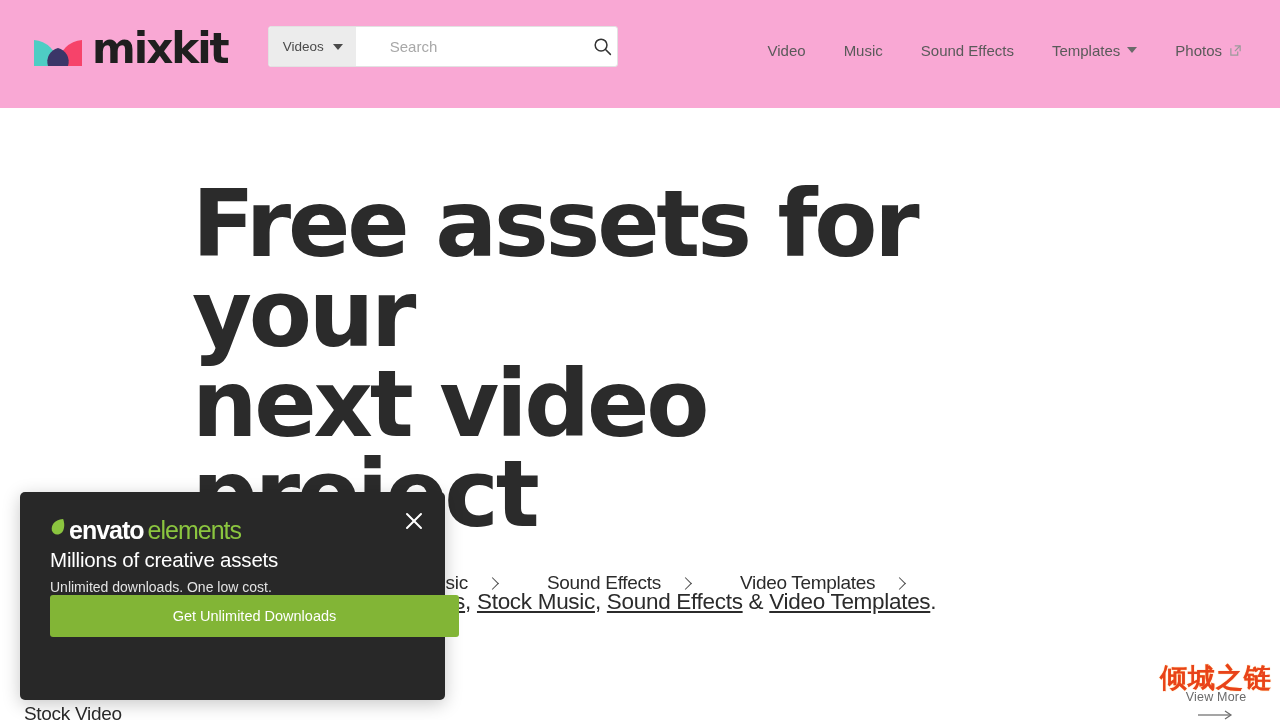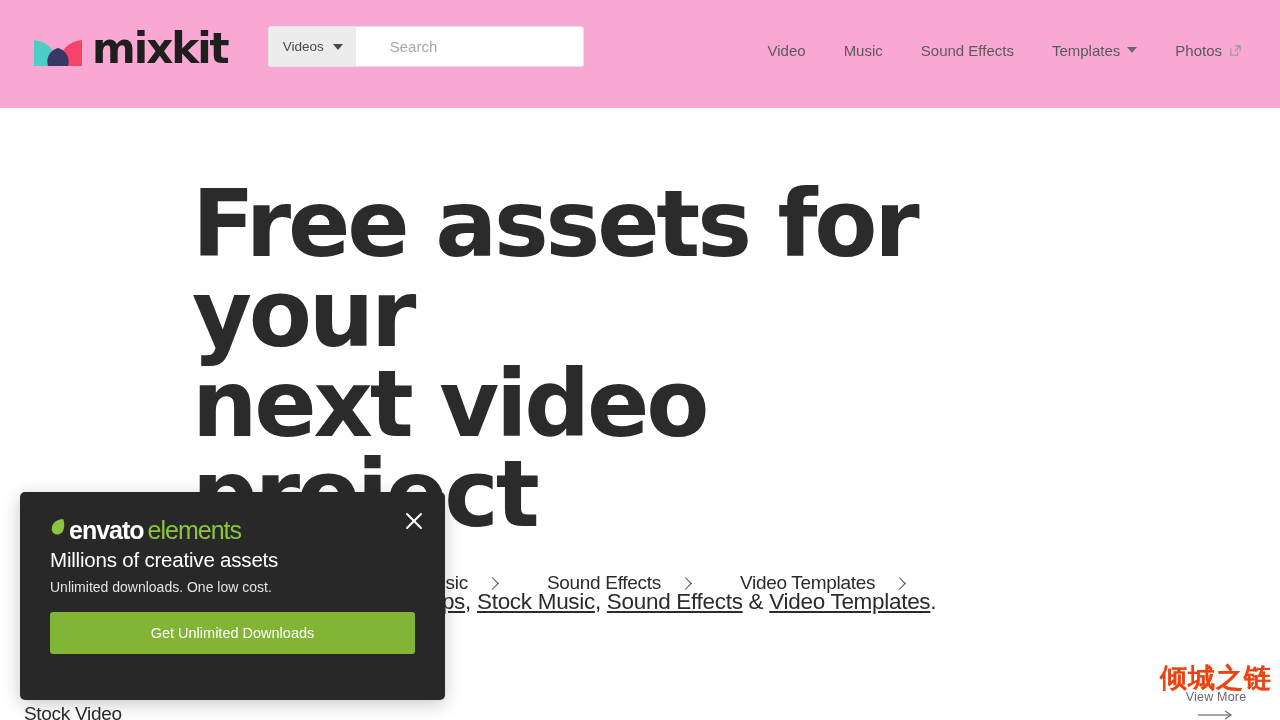--- a/index.html
+++ b/index.html
@@ -38,21 +38,21 @@
     line-height:1;
     margin-left:2px;
   }
 
   
   .search-wrap {
     margin-left:40px;
     margin-top:4px;
     display:flex;
     align-items:stretch;
-    width:316px;
+    width:350px;
     height:41px;
     border:1px solid #e2e2e2;
     border-radius:3px;
     background:#fff;
     overflow:hidden;
     flex:0 0 auto;
   }
   .search-select {
     background:#ececec;
     display:flex;
@@ -231,22 +231,21 @@
     color:#ffffff;
     font-weight:normal;
     letter-spacing:-0.2px;
   }
   .modal-sub {
     margin-top:7px;
     font-size:14px;
     color:#e3e3e3;
   }
   .modal-cta {
-    margin-top:17px;
-    width:365px;
+    width:409px;
     height:42px;
     background:#82b536;
     border:none;
     border-radius:3px;
     color:#ffffff;
     font-size:14.5px;
     cursor:pointer;
     font-family:"Liberation Sans", sans-serif;
     display:flex;
     align-items:center;

